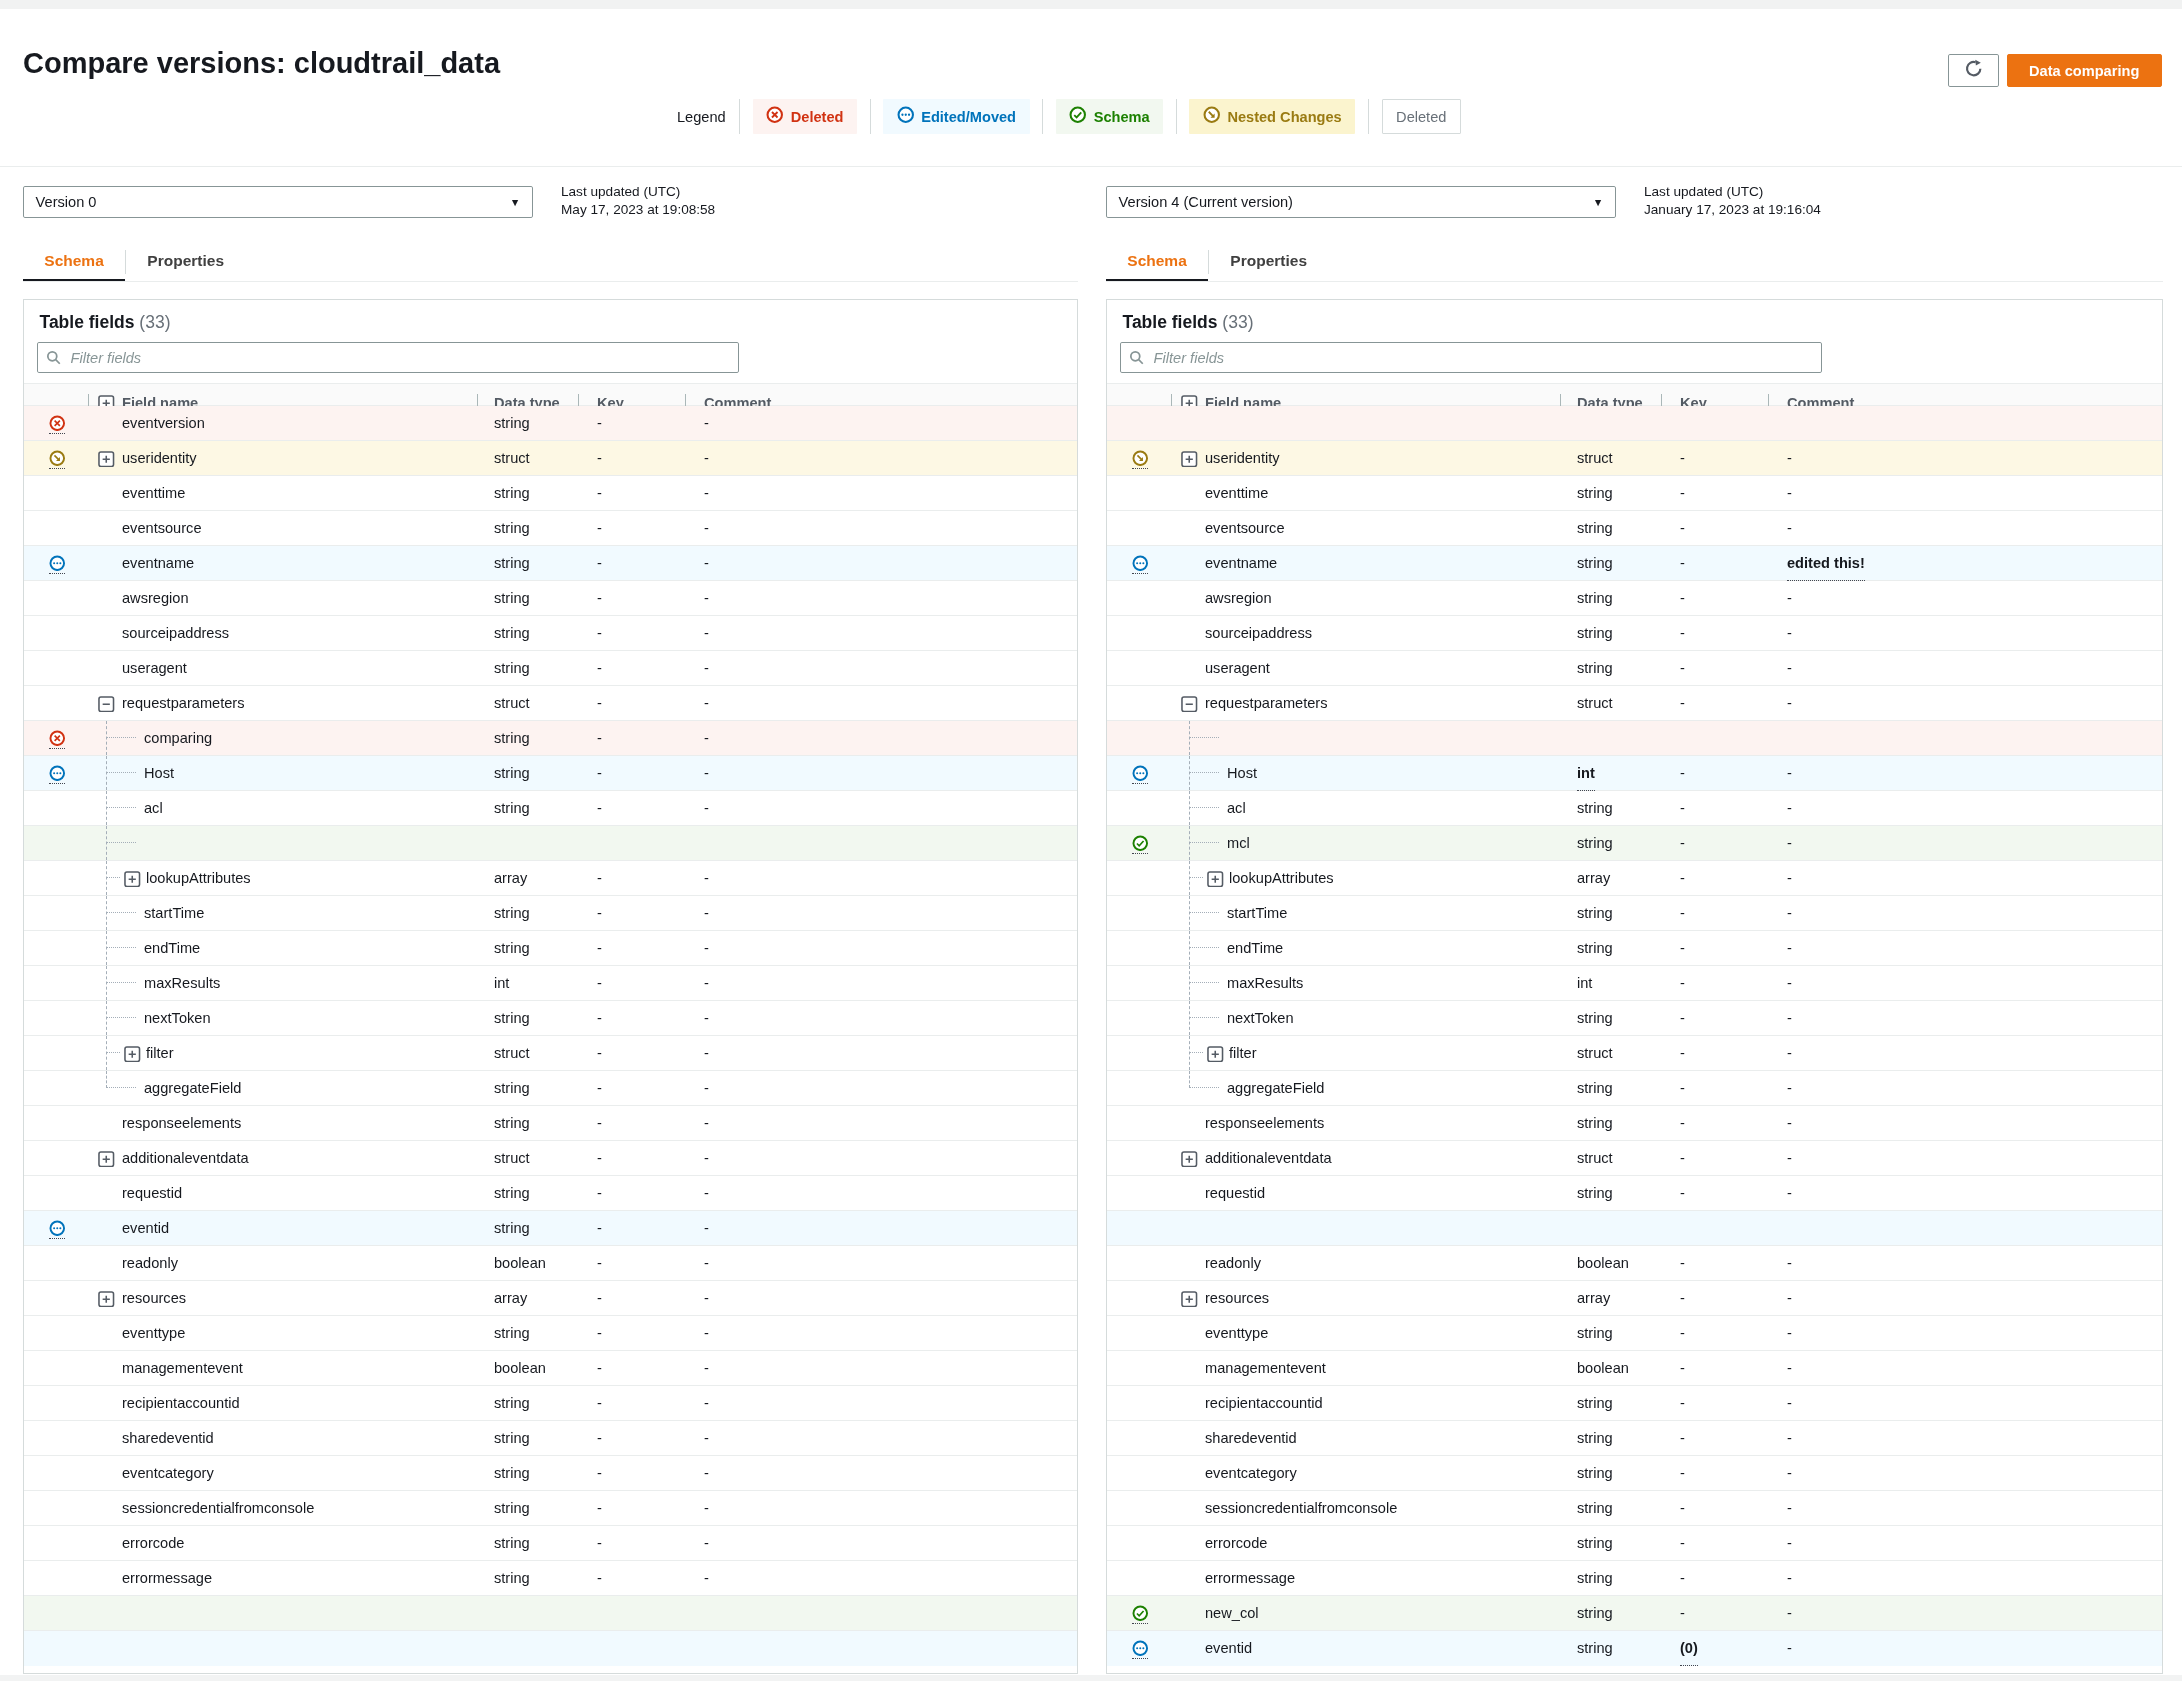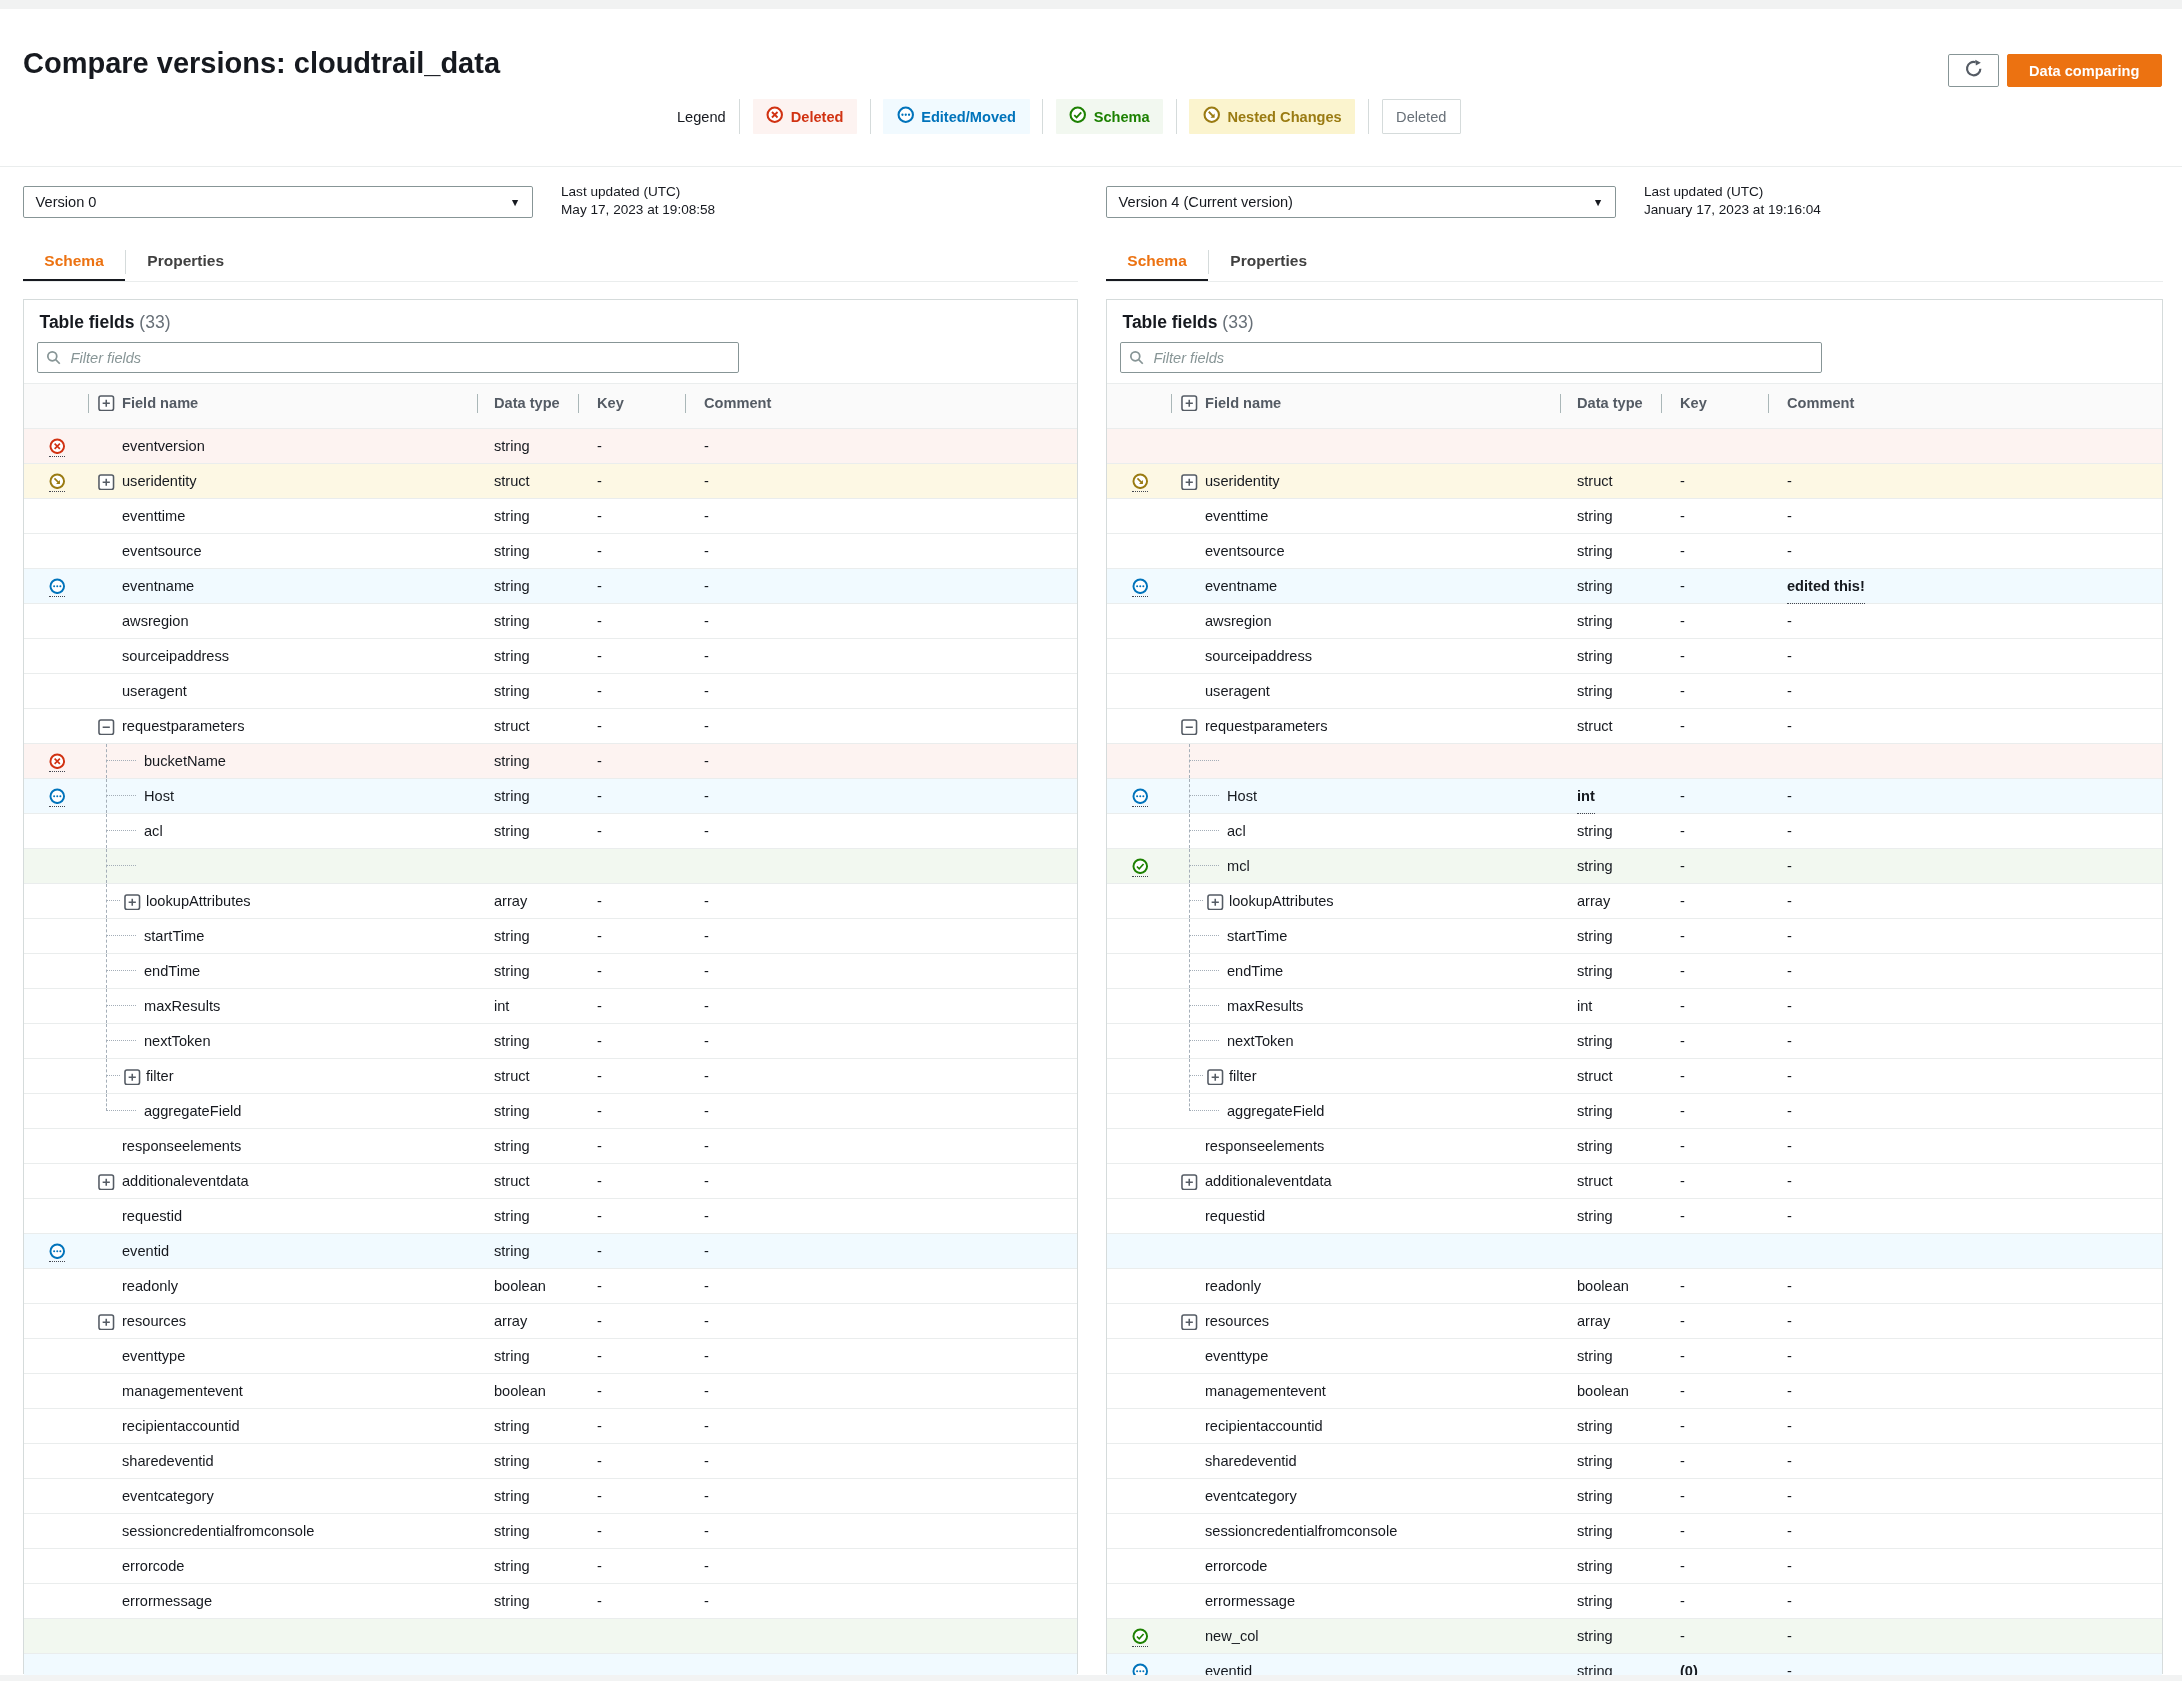--- a/index.html
+++ b/index.html
@@ -42,21 +42,21 @@
   
   .panel { position:absolute; top:299px; height:1375px; background:#fff; border:1px solid #d5dbdb; }
   .panel-head { padding:11.6px 15.5px 0 15.5px; font-size:17.5px; }
   .tf-title { font-weight:700; color:#16191f; }
   .tf-count { color:#687078; }
   .filterwrap { position:relative; margin:9.7px 0 9.7px 12.6px; width:702px; height:31px; }
   .filterwrap svg { position:absolute; left:9.7px; top:7.8px; }
   .filter-input { width:100%; height:100%; border:1px solid #879596; border-radius:1.9px; padding:0 9.7px 0 33px; font-size:14.6px; font-style:italic; font-family:inherit; color:#16191f; }
   .filter-input::placeholder { color:#879596; font-style:italic; }
 
-  .thead { position:relative; height:46px; background:#fafafa; border-top:1px solid #eaeded; border-bottom:1px solid #eaeded; font-size:14.6px; font-weight:700; color:#545b64; }
+  .thead { position:relative; height:23px; background:#fafafa; border-top:1px solid #eaeded; border-bottom:1px solid #eaeded; font-size:14.6px; font-weight:700; color:#545b64; }
   .thead .sep { position:absolute; top:9.7px; width:1px; height:19.4px; background:#aab7b8; }
   .thead .lbl { position:absolute; top:0; line-height:39px; white-space:nowrap; }
   .thead .expall { position:absolute; left:74px; top:10.7px; cursor:pointer; }
 
   .rows { position:relative; }
   .row { position:relative; height:35px; border-bottom:1px solid #eaeded; background:#fff; }
   .row:last-child { border-bottom:none; }
   .r-deleted { background:#fdf3f1; }
   .r-edited  { background:#f1faff; }
   .r-added   { background:#f2f8f0; }
@@ -278,21 +278,21 @@
           <span class="cell" style="left:680px;">-</span>
         </div>
         <div class="row r-deleted">
           <span class="sicon"><svg width="16.5" height="16.5" viewBox="0 0 17 17">
               <circle cx="8.5" cy="8.5" r="7" fill="#fff" stroke="#d13212" stroke-width="2"></circle>
               <path d="M5.8 5.8 L11.2 11.2 M11.2 5.8 L5.8 11.2" stroke="#d13212" stroke-width="1.7"></path>
             </svg></span>
           <span class="sdots"></span>
           <span class="guide"></span>
           <span class="leader" style="width:29px;"></span>
-          <span class="cell" style="left:120px;">bucketName</span>
+          <span class="cell" style="left:120px;">comparing</span>
           <span class="cell" style="left:470px;">string</span>
           <span class="cell" style="left:573px;">-</span>
           <span class="cell" style="left:680px;">-</span>
         </div>
         <div class="row r-edited">
           <span class="sicon"><svg width="16.5" height="16.5" viewBox="0 0 17 17">
               <circle cx="8.5" cy="8.5" r="7" fill="#fff" stroke="#0073bb" stroke-width="2"></circle>
               <circle cx="5.3" cy="8.5" r="1.05" fill="#0073bb"></circle>
               <circle cx="8.5" cy="8.5" r="1.05" fill="#0073bb"></circle>
               <circle cx="11.7" cy="8.5" r="1.05" fill="#0073bb"></circle>

